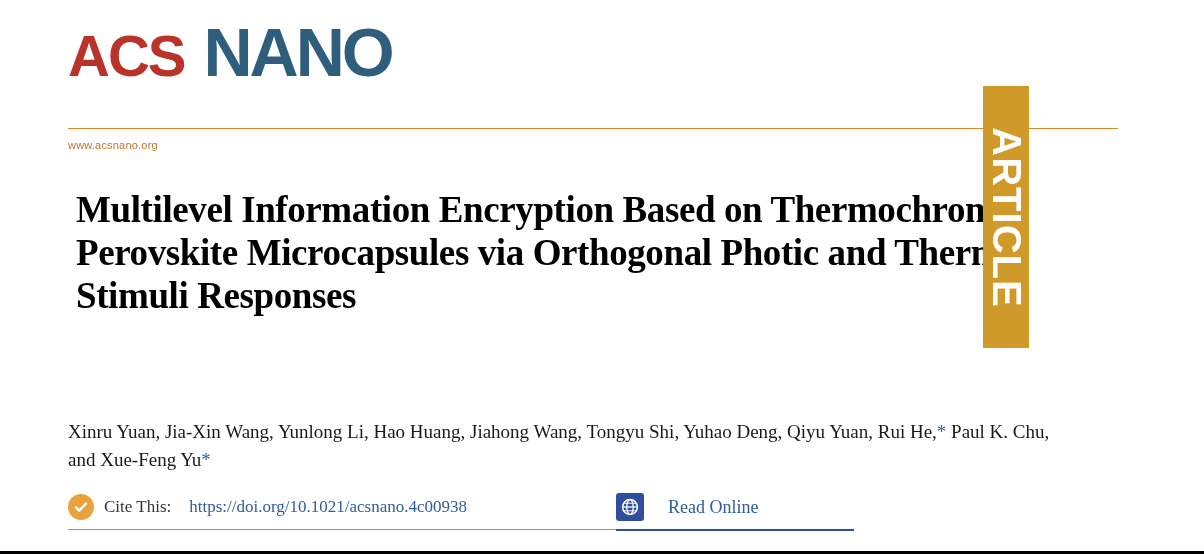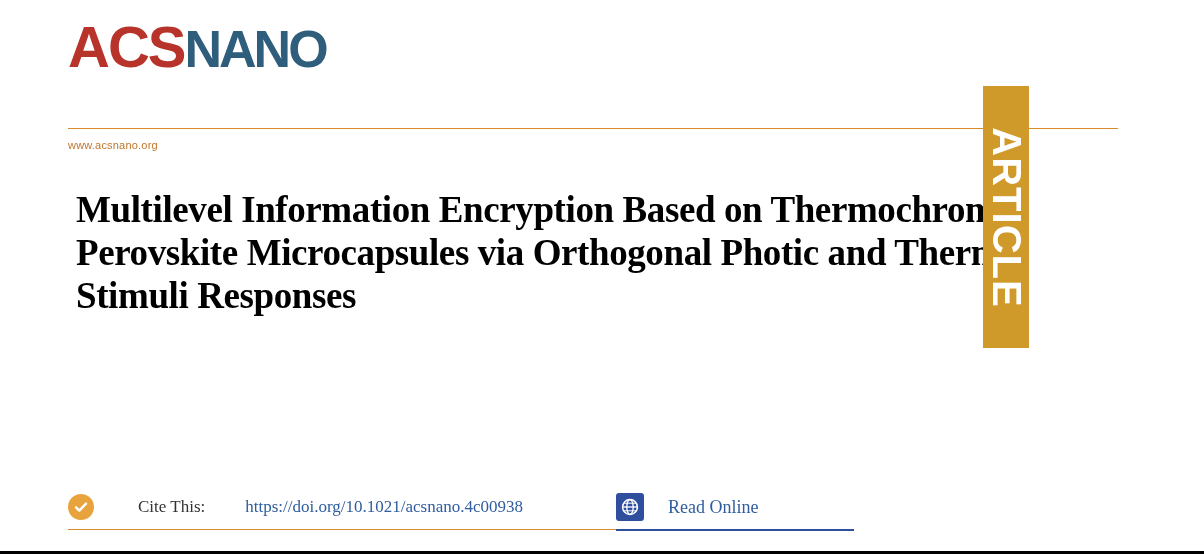--- a/index.html
+++ b/index.html
@@ -35,25 +35,25 @@
     font-family: "Liberation Sans", sans-serif;
     font-weight: bold;
     font-size: 58px;
     letter-spacing: -2px;
     color: #b8332a;
     line-height: 1;
   }
   .logo-nano {
     font-family: "Liberation Sans", sans-serif;
     font-weight: bold;
-    font-size: 52px;
+    font-size: 68px;
     letter-spacing: -3px;
     color: #2f5d7c;
     line-height: 1;
-    margin-left: 0;
+    margin-left: 19px;
   }
 
   
   .rule-top {
     position: absolute;
     left: 68px;
     top: 128px;
     width: 1050px;
     height: 1px;
     background: #d98b2b;
@@ -114,41 +114,40 @@
     height: 1px;
     background: #d98b2b;
   }
   .cite-group {
     position: absolute;
     left: 0;
     top: 0;
     display: flex;
     align-items: center;
     height: 34px;
-    gap: 34px;
   }
   .check-icon {
     width: 26px;
     height: 26px;
     border-radius: 50%;
     background: #e8a33d;
     display: flex;
     align-items: center;
     justify-content: center;
     flex: 0 0 auto;
   }
   .check-icon svg { display: block; }
   .cite-text {
     margin-left: 10px;
     font-family: "Liberation Serif", serif;
     font-size: 17px;
     color: #333333;
   }
   .cite-link {
-    margin-left: 6px;
+    margin-left: 18px;
     font-family: "Liberation Serif", serif;
     font-size: 17px;
     color: #2f5d9e;
     text-decoration: none;
   }
 
   .read-group {
     position: absolute;
     left: 548px;
     top: 0;
@@ -224,20 +223,23 @@
     <span class="logo-acs">ACS</span>
     <span class="logo-nano">NANO</span>
   </div>
 
   <div class="rule-top"></div>
 
   <div class="site-url">www.acsnano.org</div>
 
   <div class="title">Multilevel Information Encryption Based on Thermochromic Perovskite Microcapsules via Orthogonal Photic and Thermal Stimuli Responses</div>
 
+  <div class="authors">
+    <span>Xinru Yuan, Jia-Xin Wang, Yunlong Li, Hao Huang, Jiahong Wang, Tongyu Shi, Yuhao Deng, Qiyu Yuan, Rui He,<span class="star">*</span> Paul K. Chu, and Xue-Feng Yu<span class="star">*</span></span>
+  </div>
 
   <div class="citebar">
     <div class="cite-line"></div>
 
     <div class="cite-group">
       <span class="check-icon">
         <svg width="18" height="18" viewBox="0 0 18 18" aria-hidden="true">
           <path d="M4 9.3 L7.3 12.6 L14 5.6" fill="none" stroke="#ffffff" stroke-width="2.4" stroke-linecap="round" stroke-linejoin="round"></path>
         </svg>
       </span>

